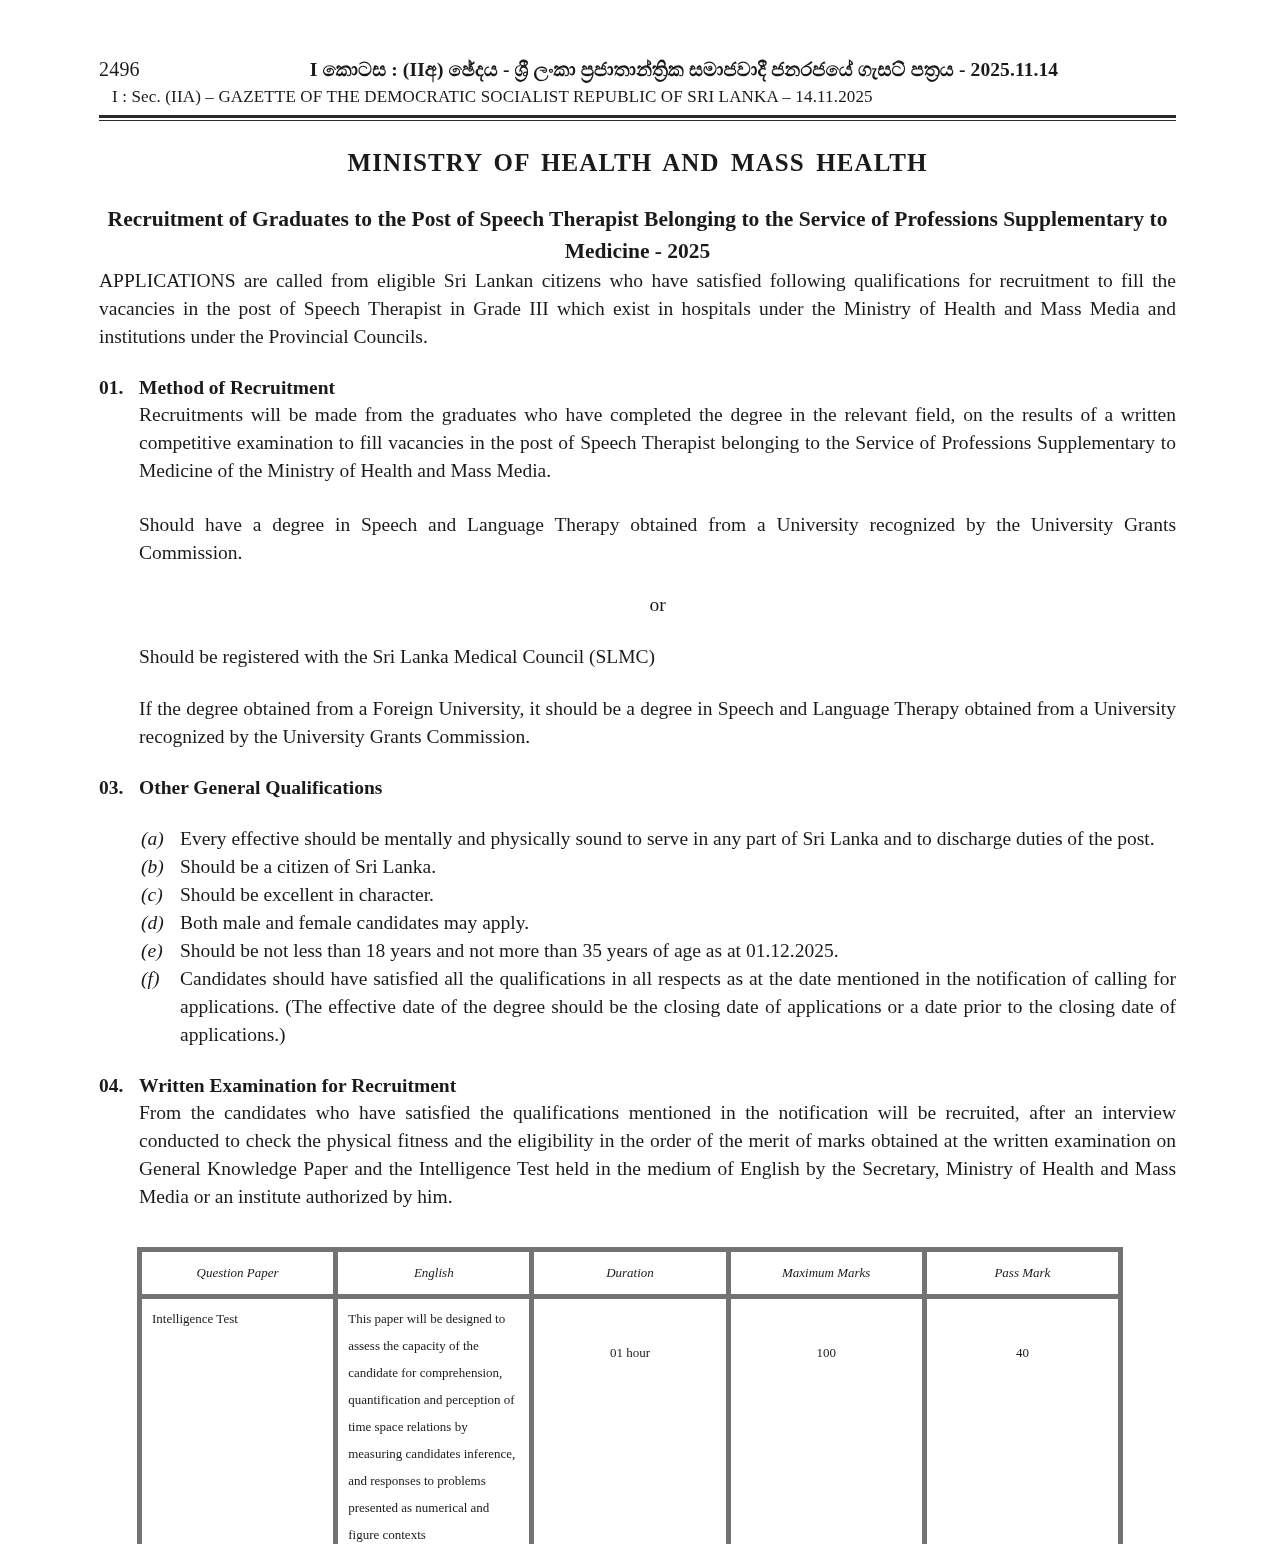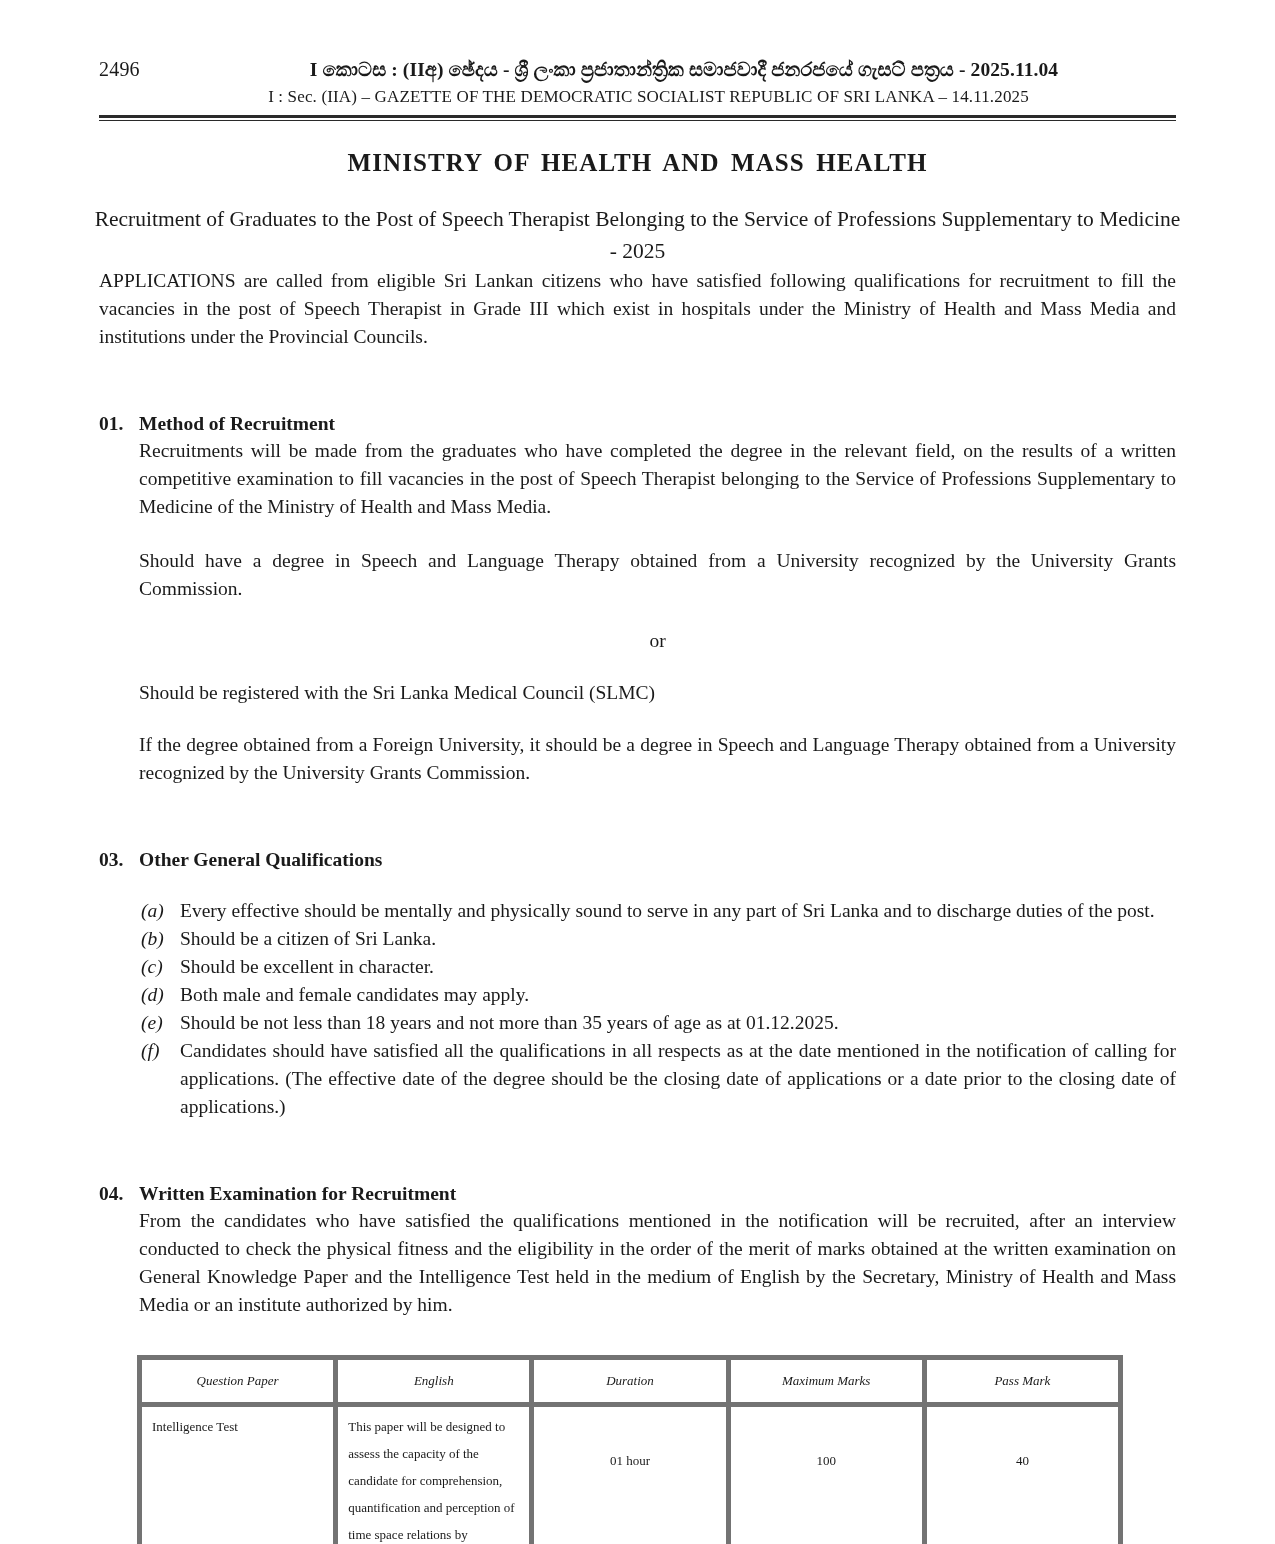--- a/index.html
+++ b/index.html
@@ -44,21 +44,21 @@
   .runhead-sinhala {
     flex: 1;
     text-align: center;
     font-size: 19.5px;
     font-weight: 700;
     letter-spacing: 0.1px;
     white-space: nowrap;
     padding-right: 28px;
   }
   .runhead-line2 {
-    text-align: center;
+    text-align: left;
     font-size: 15.5px;
     letter-spacing: 0.15px;
     margin-top: 6px;
     padding-left: 112px;
     padding-right: 90px;
   }
   .smallcaps-lead {
     font-size: 17px;
   }
   .rule-wrap {
@@ -77,21 +77,21 @@
     text-align: center;
     font-size: 25px;
     font-weight: 700;
     letter-spacing: 1.1px;
     margin-top: 28px;
     word-spacing: 4px;
   }
   .doc-title {
     text-align: center;
     font-size: 21.5px;
-    font-weight: 400;
+    font-weight: 700;
     line-height: 32px;
     margin: 26px 92px 0 92px;
   }
 
   
   .content {
     margin: 0 99px 0 99px;
   }
   p.para {
     font-size: 19.5px;
@@ -108,21 +108,20 @@
   }
   .section-head {
     display: flex;
     align-items: baseline;
     font-size: 19.5px;
     font-weight: 700;
   }
   .section-num {
     width: 40px;
     flex: 0 0 40px;
-    margin-top: 36px;
   }
   .section-title {
     flex: 1;
   }
   .section-body {
     margin-left: 40px;
   }
   .section-body p.para {
     margin-top: 2px;
   }
@@ -191,21 +190,21 @@
   table.exam tbody td { height: 204px; }
 </style>
 </head>
 <body>
 
 <div class="page">
 
   <div class="runhead">
     <div class="runhead-line1">
       <span class="folio">2496</span>
-      <span class="runhead-sinhala">I කොටස : (IIඅ) ඡේදය - ශ්‍රී ලංකා ප්‍රජාතාන්ත්‍රික සමාජවාදී ජනරජයේ ගැසට් පත්‍රය - 2025.11.04</span>
+      <span class="runhead-sinhala">I කොටස : (IIඅ) ඡේදය - ශ්‍රී ලංකා ප්‍රජාතාන්ත්‍රික සමාජවාදී ජනරජයේ ගැසට් පත්‍රය - 2025.11.14</span>
     </div>
     <div class="runhead-line2">
       <span class="smallcaps-lead">I :  Sec.  (IIA) – GAZETTE OF THE DEMOCRATIC SOCIALIST REPUBLIC OF SRI LANKA – 14.11.2025</span>
     </div>
     <div class="rule-wrap"></div>
   </div>
 
   <div class="ministry-title">MINISTRY OF HEALTH AND MASS HEALTH</div>
   <div class="doc-title">Recruitment of Graduates to the Post of Speech Therapist Belonging to the Service of Professions Supplementary to Medicine - 2025</div>
 

